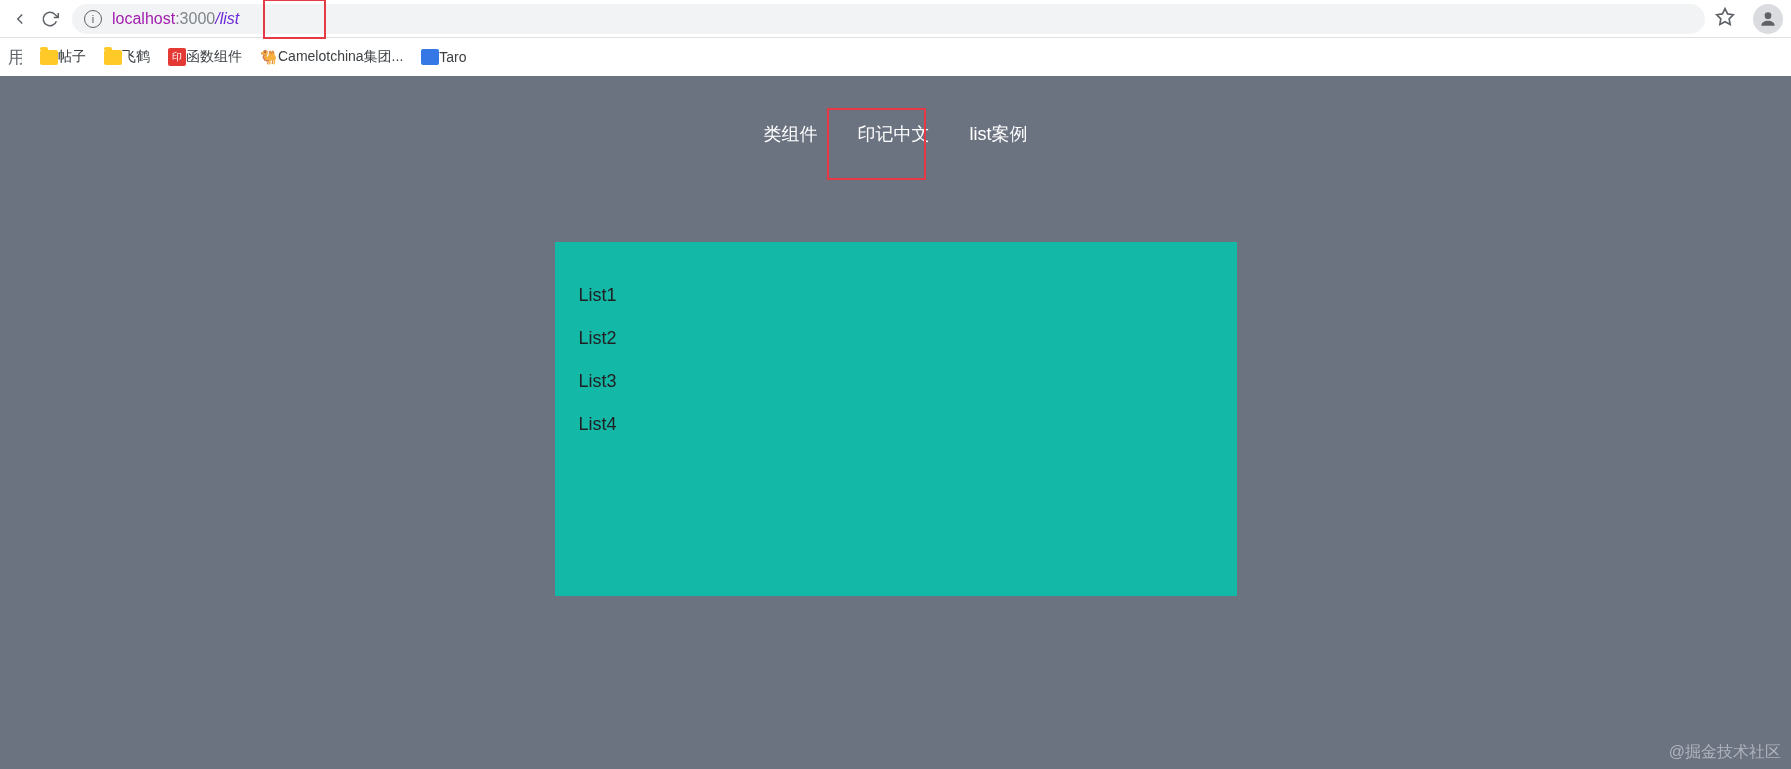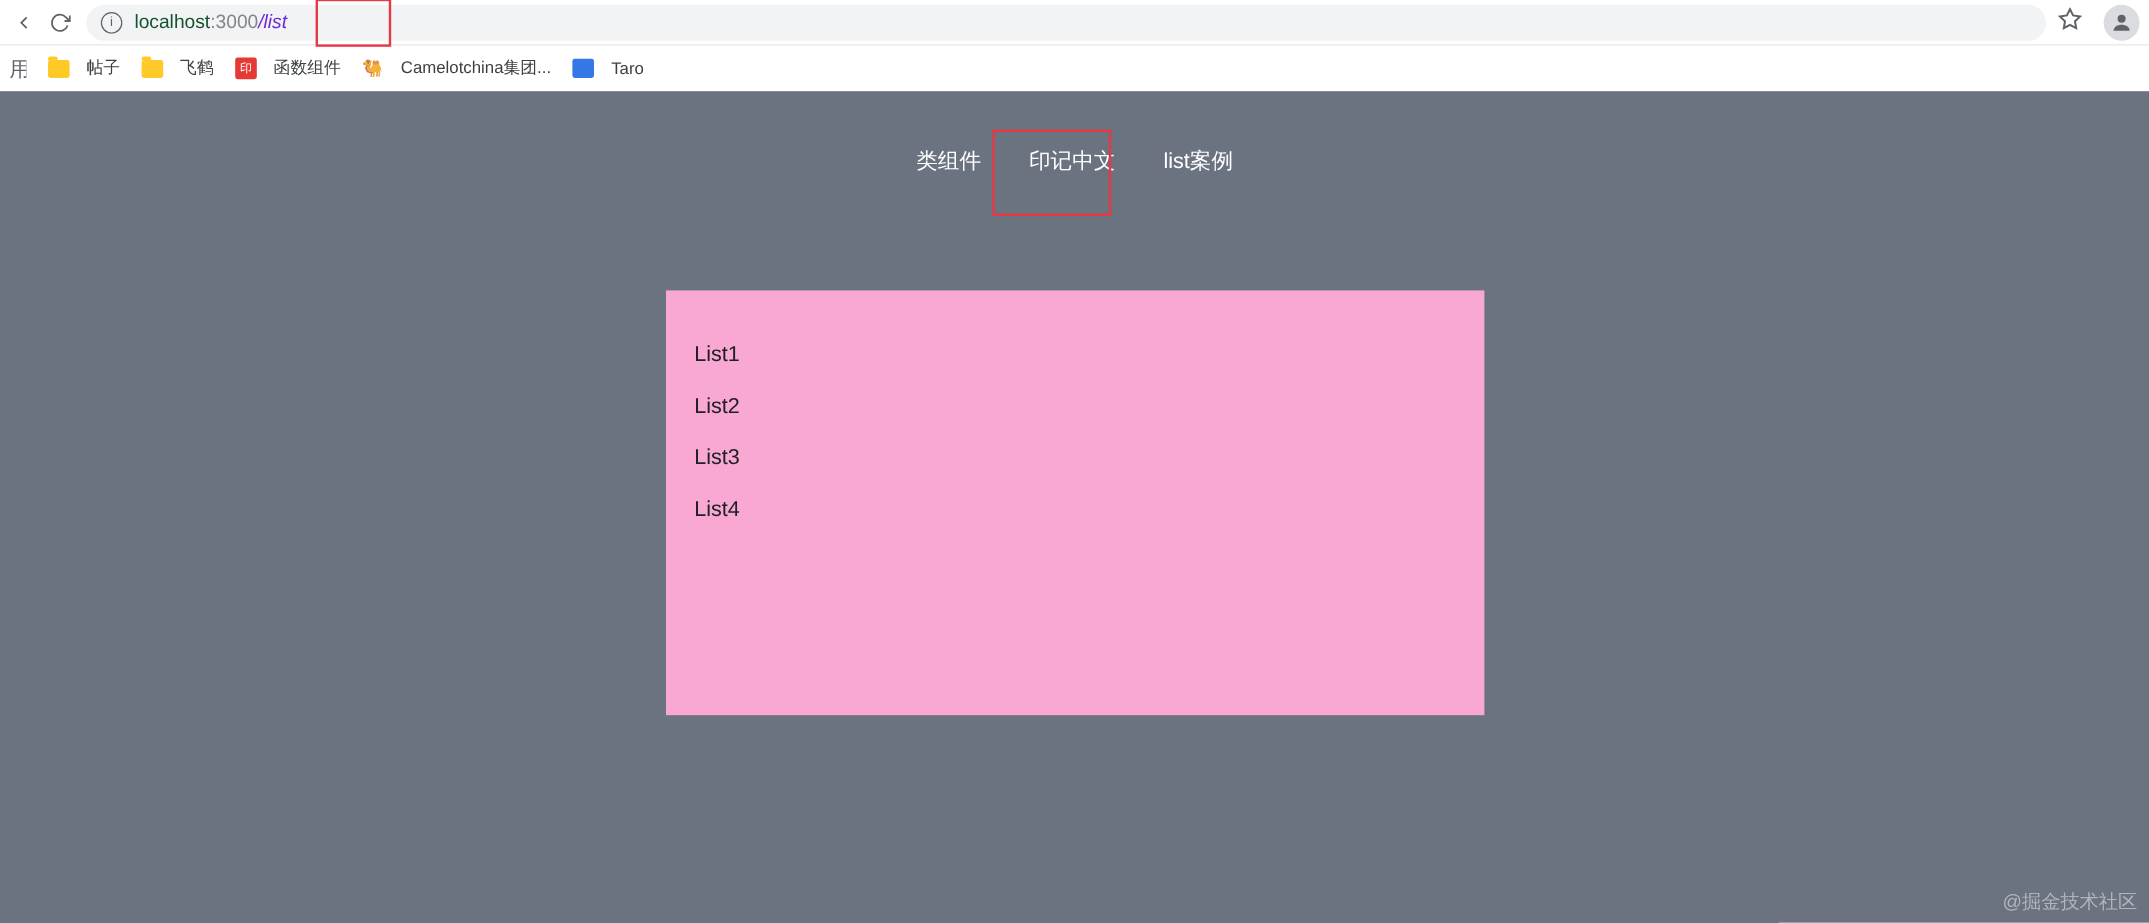--- a/index.html
+++ b/index.html
@@ -60,21 +60,21 @@
       align-items: center;
       justify-content: center;
       font-size: 11px;
       color: #5f6368;
       margin-right: 10px;
     }
     .url-text {
       font-size: 16px;
       color: #202124;
     }
-    .url-host { color: #14532d; }
+    .url-host { color: #a21caf; }
     .url-port { color: #80868b; }
     .url-path { color: #6d28d9; font-style: italic; }
     .star-icon {
       width: 20px;
       color: #5f6368;
       margin-left: 10px;
       margin-right: 10px;
     }
     .profile-icon {
       width: 30px;
@@ -102,21 +102,21 @@
       height: 38px;
       display: flex;
       align-items: center;
       padding: 0 8px;
       background: #fff;
       gap: 18px;
     }
     .bookmark-item {
       display: flex;
       align-items: center;
-      gap: 14px;
+      gap: 0;
       font-size: 14px;
       color: #3c4043;
       cursor: pointer;
     }
     .folder-icon {
       width: 18px;
       height: 15px;
       background: #ffca28;
       border-radius: 2px;
       position: relative;
@@ -186,21 +186,21 @@
     .tab-highlight {
       position: absolute;
       left: 827px;
       top: 32px;
       width: 99px;
       height: 72px;
       border: 2px solid #e63946;
       pointer-events: none;
     }
     .content-panel {
-      background: #f9a8d4;
+      background: #14b8a6;
       width: 682px;
       margin: 86px auto 12px;
       padding: 32px 24px 150px;
     }
     .list-item {
       font-size: 18px;
       color: #202124;
       padding: 11px 0;
     }
     .watermark {

